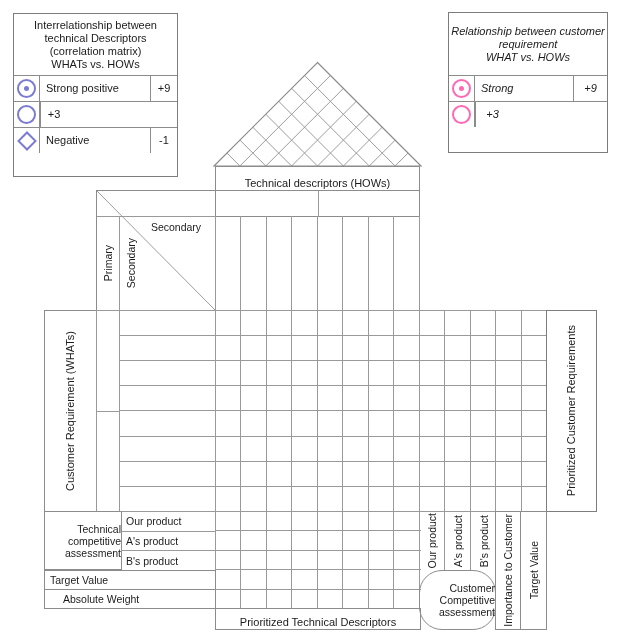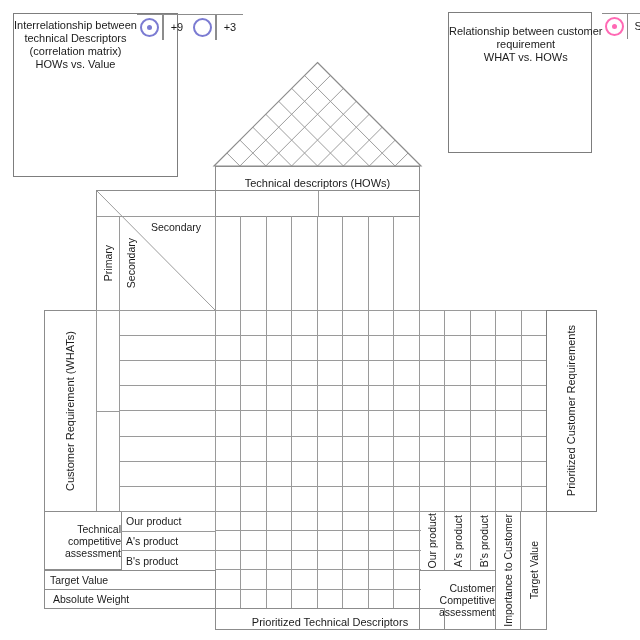--- a/index.html
+++ b/index.html
@@ -8,21 +8,21 @@
   .abs{position:absolute;box-sizing:border-box;}
   .b{border:1px solid #8c8c8c;}
   .ctr{display:flex;align-items:flex-end;justify-content:center;text-align:center;}
   .fs11{font-size:11px;line-height:13px;}
   .fs10{font-size:10.5px;line-height:12px;}
   .vbox{display:flex;align-items:center;justify-content:center;}
   .vbox>span{writing-mode:vertical-rl;transform:rotate(180deg);white-space:nowrap;}
   .nw{white-space:nowrap;}
 
   
-  .legend{background:#fff;border:1.5px solid #7d7d7d;display:flex;flex-direction:row;}
+  .legend{background:#fff;border:1.5px solid #7d7d7d;display:flex;flex-direction:column;}
   .legend-title{display:flex;flex-direction:column;justify-content:center;align-items:center;}
   .legend-row{display:flex;align-items:stretch;height:25px;border-top:1px solid #8c8c8c;}
   .sym-cell{width:25px;border-right:1px solid #8c8c8c;display:flex;align-items:center;justify-content:center;flex:none;}
   .legend-label{flex:1;display:flex;align-items:center;padding-left:6px;}
   .legend-val{border-left:1px solid #8c8c8c;display:flex;align-items:center;justify-content:center;flex:none;}
 
   
   .sym{display:block;position:relative;}
   .sym-circle,.sym-circle-dot{width:15px;height:15px;border:2px solid currentColor;border-radius:50%;}
   .sym-circle-dot::after{content:"";position:absolute;left:50%;top:50%;width:5px;height:5px;
@@ -51,37 +51,45 @@
 </head>
 <body>
 
 <div id="canvas">
 
   <div class="abs legend" style="left:13px;top:13px;width:165px;height:164px;">
     <div class="legend-title fs11" style="height:61px;">
       <div class="nw">Interrelationship between</div>
       <div class="nw">technical Descriptors</div>
       <div class="nw">(correlation matrix)</div>
-      <div class="nw">HOWs vs. Value</div>
+      <div class="nw">WHATs vs. HOWs</div>
     </div>
     <div class="legend-row">
       <div class="sym-cell" style="color: rgb(123, 123, 210);">
           <span class="sym sym-circle-dot"></span>
         </div>
+      <div class="legend-label fs11">Strong positive</div>
       <div class="legend-val fs11" style="width:26px;">+9</div>
     </div>
     <div class="legend-row">
       <div class="sym-cell" style="color: rgb(123, 123, 210);">
           <span class="sym sym-circle"></span>
         </div>
       <div class="legend-val fs11" style="width:26px;">+3</div>
     </div>
-  </div>
-
-  <div class="abs legend" style="left:448px;top:12px;width:144px;height:141px;">
+    <div class="legend-row">
+      <div class="sym-cell" style="color: rgb(123, 123, 210);">
+          <span class="sym sym-diamond"></span>
+        </div>
+      <div class="legend-label fs11">Negative</div>
+      <div class="legend-val fs11" style="width:26px;">-1</div>
+    </div>
+  </div>
+
+  <div class="abs legend" style="left:448px;top:12px;width:160px;height:141px;font-style:italic;">
     <div class="legend-title fs11" style="height:62px;">
       <div class="nw">Relationship between customer</div>
       <div class="nw">requirement</div>
       <div class="nw">WHAT vs. HOWs</div>
     </div>
     <div class="legend-row">
       <div class="sym-cell" style="color: rgb(255, 105, 180);">
           <span class="sym sym-circle-dot"></span>
         </div>
       <div class="legend-label fs11">Strong</div>
@@ -174,46 +182,46 @@
     <div class="prod-row">
         <span>A's product</span>
       </div>
     <div class="prod-row">
         <span>B's product</span>
       </div>
   </div>
   <div class="abs b fs10" style="left:44px;top:570px;width:172px;height:20px;display:flex;align-items:center;padding-left:5px;">
     <span>Target Value</span>
   </div>
-  <div class="abs b fs10" style="left:44px;top:589px;width:172px;height:20px;display:flex;align-items:center;padding-left:8px;">
+  <div class="abs b fs10" style="left:44px;top:589px;width:172px;height:20px;display:flex;align-items:center;padding-left:18px;">
     <span>Absolute Weight</span>
   </div>
 
   <div class="abs rows5" style="left:215px;top:511px;width:206px;height:98px;"></div>
 
   <div class="abs fs10" style="left:419px;top:511px;width:77px;height:59px;display:flex;border-top:1px solid #9a9a9a;">
     <div class="prod-col vbox">
         <span>Our product</span>
       </div>
     <div class="prod-col vbox">
         <span>A's product</span>
       </div>
     <div class="prod-col vbox">
         <span>B's product</span>
       </div>
   </div>
-  <div class="abs b ctr fs10" style="left:419px;top:570px;width:77px;height:60px;flex-direction:column;">
+  <div class="abs b ctr fs10" style="left:419px;top:570px;width:77px;height:60px;flex-direction:column;border-radius:23px;">
     <div class="nw">Customer</div>
     <div class="nw">Competitive</div>
     <div class="nw">assessment</div>
   </div>
   <div class="abs b vbox fs10" style="left:495px;top:511px;width:26px;height:119px;">
     <span>Importance to Customer</span>
   </div>
   <div class="abs b vbox fs10" style="left:520px;top:511px;width:27px;height:119px;">
     <span>Target Value</span>
   </div>
 
-  <div class="abs b ctr fs11" style="left:215px;top:608px;width:230px;height:22px;">
+  <div class="abs b ctr fs11" style="left:215px;top:608px;width:206px;height:22px;">
     <span>Prioritized Technical Descriptors</span>
   </div>
 
 </div>
 
 </body></html>

